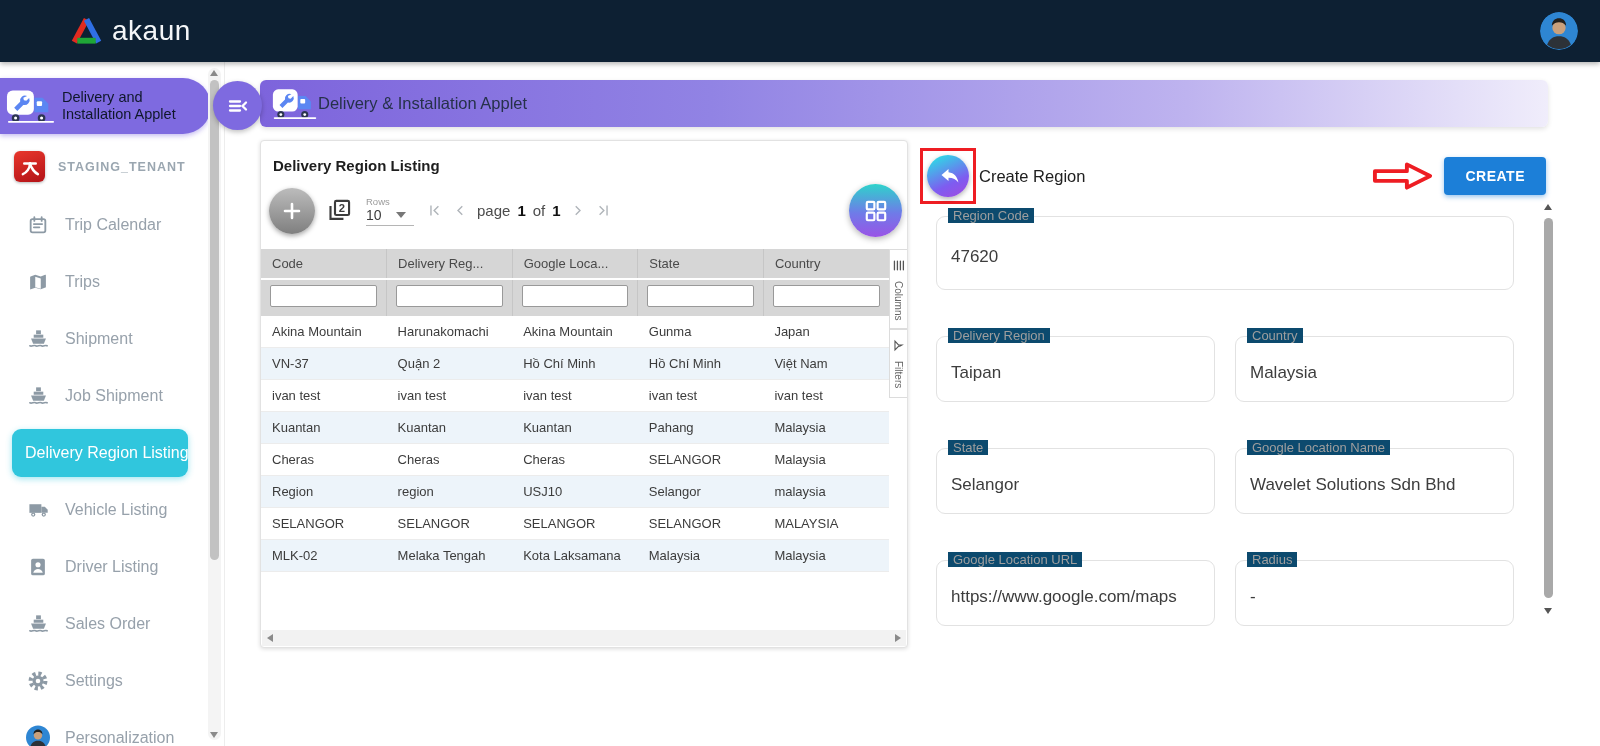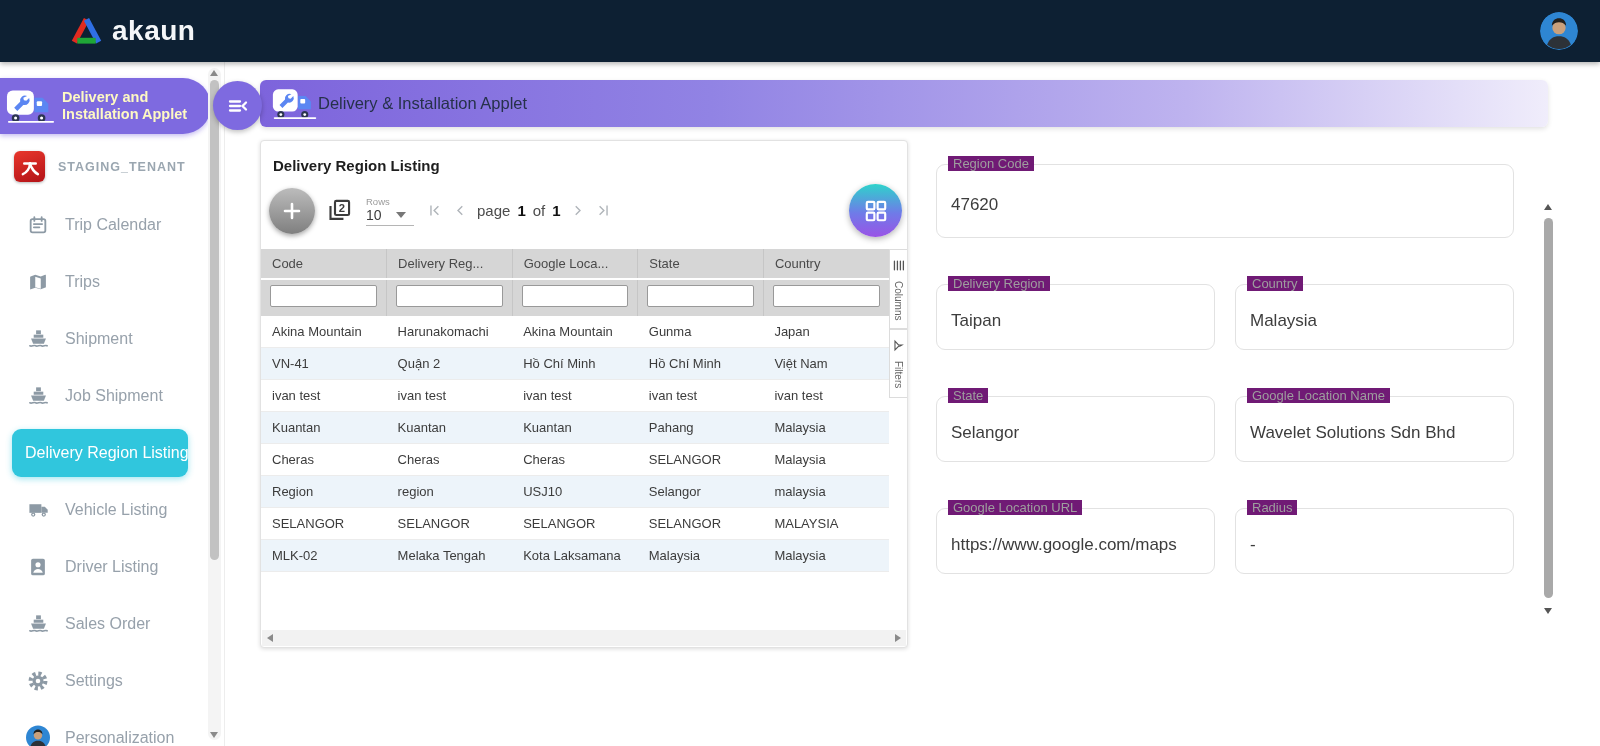--- a/index.html
+++ b/index.html
@@ -3,34 +3,34 @@
 <meta charset="utf-8">
 <style>
   * { margin:0; padding:0; box-sizing:border-box; }
   html,body { width:1600px; height:746px; overflow:hidden; background:#fff;
     font-family:"Liberation Sans", sans-serif; }
 
   
   .topbar{ height:62px; background:#0d2033; display:flex; align-items:center;
     position:relative; box-shadow:0 2px 5px rgba(0,0,0,.3); z-index:50;}
   .brand{ display:flex; align-items:center; gap:9px; margin-left:70px;}
-  .brand-text{ color:#f4f6f8; font-size:28px; font-weight:700; letter-spacing:.5px;}
+  .brand-text{ color:#f4f6f8; font-size:28px; font-weight:400; letter-spacing:.5px;}
   .topbar-avatar{ position:absolute; right:22px; top:12px; width:38px; height:38px;
     border-radius:50%; overflow:hidden; cursor:pointer;}
 
   
   .shell{ display:flex; height:684px; }
 
   
   .sidebar{ width:225px; position:relative; background:#fff; overflow:visible;
     border-right:1px solid #ededed; z-index:20; flex:none;}
   .applet-pill{ margin-top:16px; width:211px; height:56px; background:#7e6ae0;
     border-radius:0 28px 28px 0; display:flex; align-items:center; gap:6px;
     padding-left:6px; cursor:pointer; box-shadow:0 2px 5px rgba(126,106,224,.45);}
-  .applet-pill .pill-label{ color:#fef9c3; font-size:14.5px; font-weight:700; line-height:1.2;}
+  .applet-pill .pill-label{ color:#0f172a; font-size:14.5px; font-weight:400; line-height:1.2;}
   .collapse-btn{ position:absolute; top:19px; left:213px; width:49px; height:49px;
     border-radius:50%; background:#7e6ae0; border:none; display:flex; align-items:center;
     justify-content:center; cursor:pointer; box-shadow:0 2px 5px rgba(0,0,0,.25); z-index:30;}
   .tenant-row{ margin:17px 0 0 14px; display:flex; align-items:center; gap:13px; cursor:pointer;}
   .tenant-icon{ width:31px; height:31px; border-radius:6px; background:linear-gradient(160deg,#e8372c,#b31217);
     display:flex; align-items:center; justify-content:center; box-shadow:0 1px 3px rgba(0,0,0,.3);}
   .tenant-name{ color:#9aa6b0; font-size:12.5px; font-weight:700; letter-spacing:1px;}
   .nav{ margin-top:14px; }
   .nav-item{ height:57px; display:flex; align-items:center; gap:15px; padding-left:26px;
     cursor:pointer;}
@@ -136,21 +136,21 @@
   .arrow-anno{ margin-left:auto; margin-right:10px; display:flex;}
   .create-btn{ margin-right:12px; background:#1c7fd8; color:#fff; border:none;
     border-radius:4px; font-size:14px; font-weight:700; letter-spacing:.5px;
     padding:11px 21px; cursor:pointer; font-family:inherit;
     box-shadow:0 2px 5px rgba(28,127,216,.45);}
 
   .form-body{ padding:14px 44px 0 16px;}
   .field{ position:relative; border:1px solid #e2e2e2; border-radius:9px; background:#fff;
     height:66px; padding:26px 14px 0; cursor:text;}
   .field.tall{ height:74px; padding-top:30px;}
-  .flabel{ position:absolute; top:-9px; left:11px; background:#701a75; padding:0 5px;
+  .flabel{ position:absolute; top:-9px; left:11px; background:#0c4a6e; padding:0 5px;
     font-size:13px; color:#9e9e9e; white-space:nowrap;}
   .fvalue{ font-size:17px; color:#3d3d3d; white-space:nowrap; overflow:hidden; display:block;}
   .frow{ display:flex; gap:20px; margin-top:46px;}
   .frow .field{ flex:1; min-width:0;}
 
   .form-scroll{ position:absolute; right:3px; top:62px; width:13px; bottom:32px;}
   .form-scroll .thumb{ position:absolute; top:16px; left:2px; width:9px; bottom:18px;
     background:#a9a9a9; border-radius:5px; cursor:grab;}
   .form-scroll .arrow-up{ left:2px; top:2px; border-bottom-color:#555;}
   .form-scroll .arrow-down{ left:2px; bottom:2px; border-top-color:#555;}
@@ -440,21 +440,21 @@
                 </thead>
               <tbody id="tbl-body">
                   <tr>
                     <td>Akina Mountain</td>
                     <td>Harunakomachi</td>
                     <td>Akina Mountain</td>
                     <td>Gunma</td>
                     <td>Japan</td>
                   </tr>
                   <tr>
-                    <td>VN-41</td>
+                    <td>VN-37</td>
                     <td>Quận 2</td>
                     <td>Hồ Chí Minh</td>
                     <td>Hồ Chí Minh</td>
                     <td>Việt Nam</td>
                   </tr>
                   <tr>
                     <td>ivan test</td>
                     <td>ivan test</td>
                     <td>ivan test</td>
                     <td>ivan test</td>
@@ -514,20 +514,38 @@
             </div>
         </div>
 
         <div class="h-scroll">
           <i class="arrow-left"></i>
           <i class="arrow-right"></i>
         </div>
       </section>
 
       <section class="form-panel">
+        <div class="form-head">
+          <span class="back-anno">
+            <button class="back-btn">
+              <span style="display:flex">
+                <svg width="24" height="24" viewBox="0 0 24 24">
+                  <path d="M12.5 8.2V5L5.5 11l7 6v-3.3c4.6 0 7.7 1.6 9.9 4.8-.9-5.4-4.2-9.7-9.9-10.3z" fill="#fff"></path>
+                </svg>
+              </span>
+            </button>
+          </span>
+          <span class="form-title">Create Region</span>
+          <span class="arrow-anno">
+            <svg width="62" height="32" viewBox="0 0 64 32">
+              <polygon points="3,11 36,11 36,4 60,16 36,28 36,21 3,21" fill="#fff" stroke="#ee1d23" stroke-width="4" stroke-linejoin="round"></polygon>
+            </svg>
+          </span>
+          <button class="create-btn">CREATE</button>
+        </div>
 
         <div class="form-body">
           <div class="field tall">
             <span class="flabel">Region Code</span>
             <span class="fvalue">47620</span>
           </div>
           <div class="frow">
             <div class="field">
               <span class="flabel">Delivery Region</span>
               <span class="fvalue">Taipan</span>

